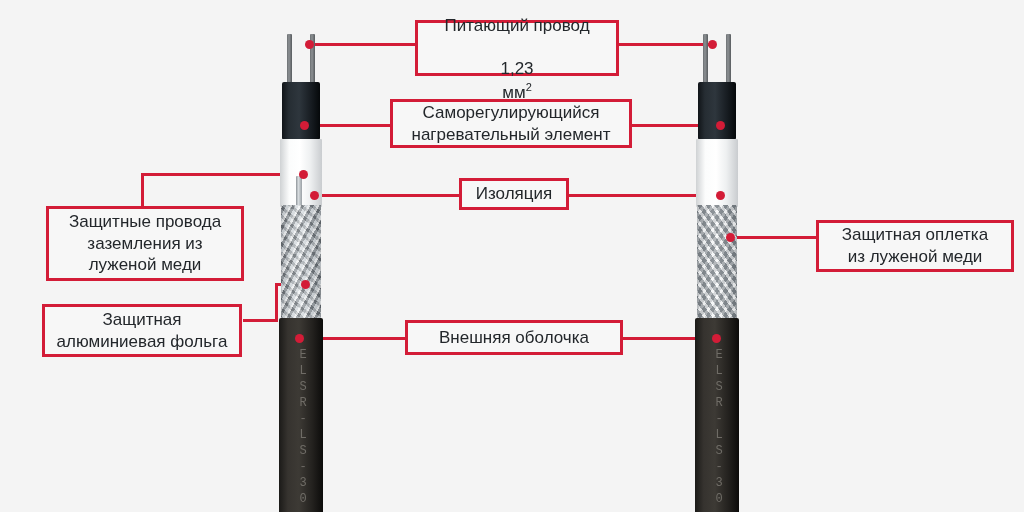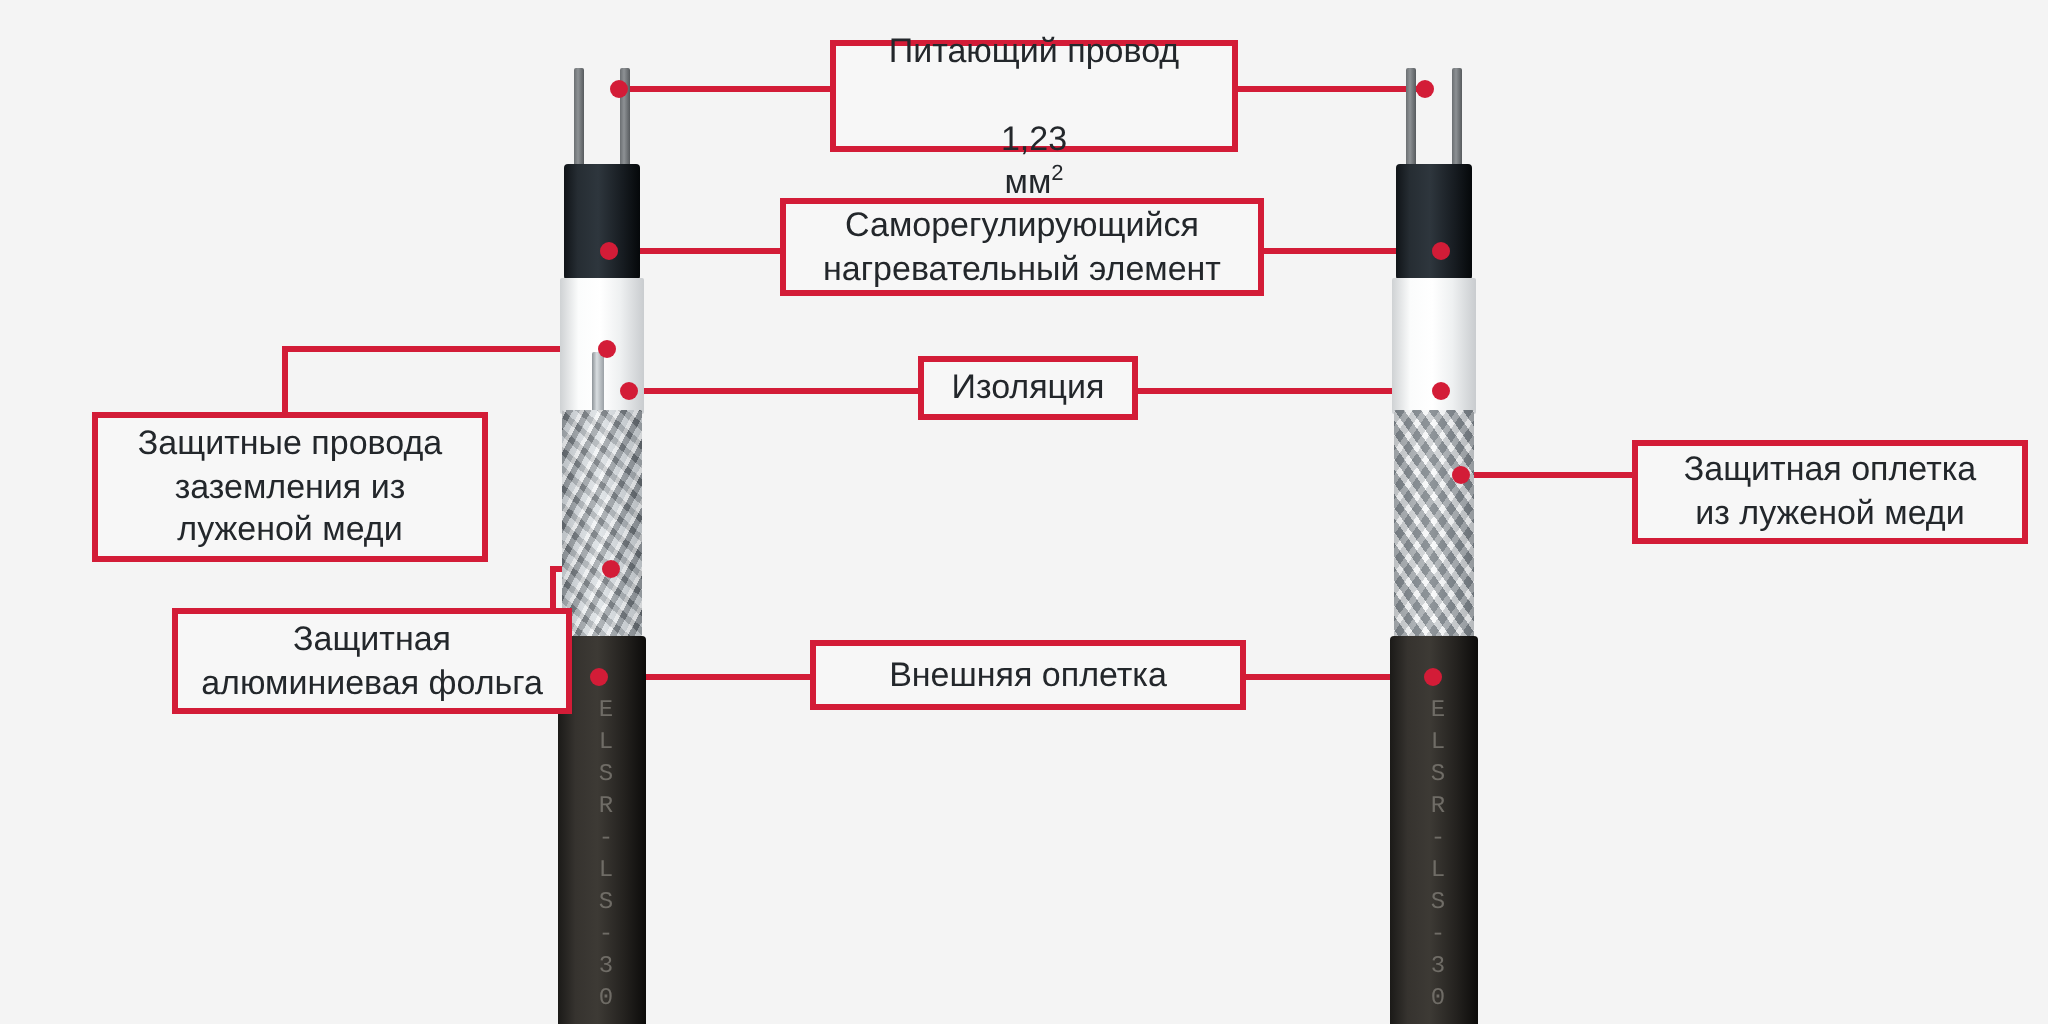--- a/index.html
+++ b/index.html
@@ -173,21 +173,21 @@
 
   <div class="callout" style="left:390px;top:99px;width:242px;height:49px;">Саморегулирующийся
 нагревательный элемент</div>
 
   <div class="callout" style="left:46px;top:206px;width:198px;height:75px;">Защитные провода
 заземления из
 луженой меди</div>
 
   <div class="callout" style="left:459px;top:178px;width:110px;height:32px;">Изоляция</div>
 
-  <div class="callout" style="left:42px;top:304px;width:200px;height:53px;margin-left:44px;">Защитная
+  <div class="callout" style="left:42px;top:304px;width:200px;height:53px;">Защитная
 алюминиевая фольга</div>
 
-  <div class="callout" style="left:405px;top:320px;width:218px;height:35px;">Внешняя оплетка</div>
+  <div class="callout" style="left:405px;top:320px;width:218px;height:35px;">Внешняя оболочка</div>
 
   <div class="callout" style="left:816px;top:200px;width:198px;height:52px;margin-top:20px;">Защитная оплетка
 из луженой меди</div>
 
 </div>
 
 </body></html>

